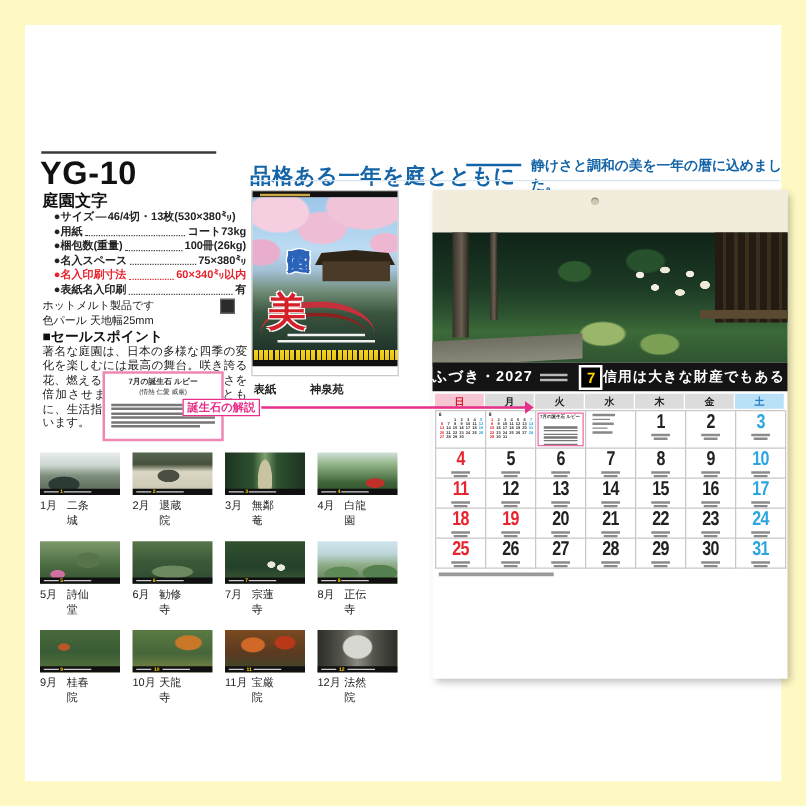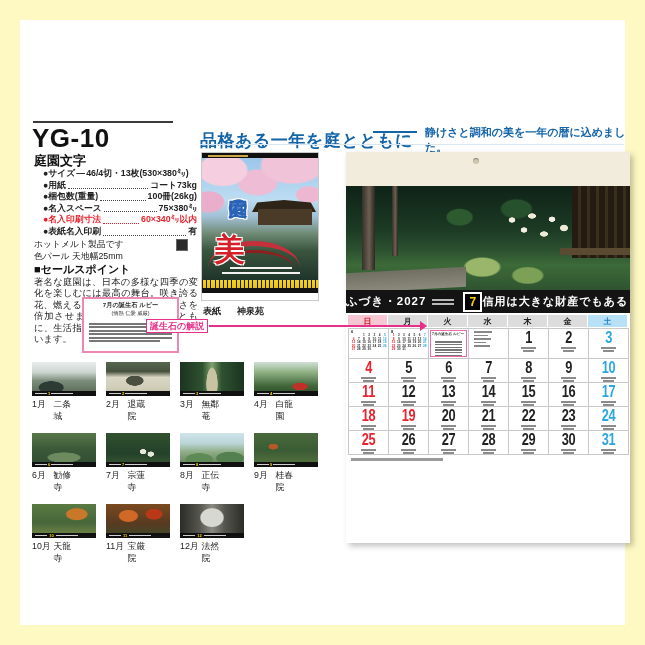--- a/index.html
+++ b/index.html
@@ -81,21 +81,21 @@
   #cover-roof{position:absolute;right:2px;top:47px;width:64px;height:12px;background:#2f2418;clip-path:polygon(0 100%,8% 20%,50% 0,92% 20%,100% 100%);}
   #cover-bridge{position:absolute;left:6px;top:88px;width:92px;height:22px;border-top:5px solid #c5303a;border-radius:50% 50% 0 0/100% 100% 0 0;}
   #cover-bridge2{position:absolute;left:12px;top:97px;width:80px;height:16px;border-top:3px solid #8f2020;border-radius:50% 50% 0 0/100% 100% 0 0;}
   #cover-t1{position:absolute;left:24px;top:30px;writing-mode:vertical-rl;text-orientation:upright;font-family:"DejaVu Serif","Liberation Serif",serif;font-size:19px;font-weight:bold;color:#2a63b8;letter-spacing:2px;
     text-shadow:-1px -1px 0 #fff,1px -1px 0 #fff,-1px 1px 0 #fff,1px 1px 0 #fff;}
   #cover-t2{position:absolute;left:12px;top:76px;font-family:"DejaVu Serif","Liberation Serif",serif;font-size:31px;font-weight:bold;color:#d5202a;
     text-shadow:-1px -1px 0 #fff,1px -1px 0 #fff,-1px 1px 0 #fff,1px 1px 0 #fff;}
   .cover-wline{position:absolute;height:1.5px;background:#f2f2f2;}
   #cover-yellow{position:absolute;left:0;top:127px;width:100%;height:8px;background:repeating-linear-gradient(90deg,#18180f 0 1px,transparent 1px 4.2px),linear-gradient(180deg,#f2d322,#e6c214);}
   #cover-black{position:absolute;left:0;top:135px;width:100%;height:5px;background:#111;}
-  #cover-caption{left:203px;top:305px;font-size:9px;font-weight:bold;color:#222;display:flex;gap:16px;}
+  #cover-caption{left:203px;top:305px;font-size:9px;font-weight:bold;color:#222;display:flex;gap:27px;}
 
   
   #calpage{left:346px;top:152px;width:284px;height:391px;background:#fff;box-shadow:3px 3px 6px rgba(0,0,0,0.25);}
   #cal-binding{position:absolute;left:0;top:0;width:100%;height:34px;background:#f1ecdb;border-bottom:1px solid #d9d3bd;}
   #cal-hole{position:absolute;left:127px;top:6px;width:6px;height:6px;border-radius:50%;background:#cfc8b2;box-shadow:inset 0 1px 1px rgba(0,0,0,.35);}
   #cal-photo{position:absolute;left:0;top:34px;width:100%;height:104px;
     background:
       radial-gradient(30px 16px at 48% 78%,#9ab66a 0 55%,transparent 64%),
       radial-gradient(26px 14px at 64% 86%,#7da057 0 55%,transparent 64%),
       radial-gradient(24px 12px at 30% 88%,#6a9150 0 55%,transparent 64%),
@@ -254,20 +254,33 @@
             <span class="ts-num">4</span>
             <i class="ts-smudge" style="width: 22px;"></i>
           </div>
         </div>
         <div class="thumb-label">
           <span class="thumb-month">4月</span>
           <span>白龍園</span>
         </div>
       </div>
       <div class="thumb">
+        <div class="thumb-img t5">
+          <div class="thumb-strip">
+            <i class="ts-smudge" style="width: 12px; margin-left: 3px;"></i>
+            <span class="ts-num">5</span>
+            <i class="ts-smudge" style="width: 22px;"></i>
+          </div>
+        </div>
+        <div class="thumb-label">
+          <span class="thumb-month">5月</span>
+          <span>詩仙堂</span>
+        </div>
+      </div>
+      <div class="thumb">
         <div class="thumb-img t6">
           <div class="thumb-strip">
             <i class="ts-smudge" style="width: 12px; margin-left: 3px;"></i>
             <span class="ts-num">6</span>
             <i class="ts-smudge" style="width: 22px;"></i>
           </div>
         </div>
         <div class="thumb-label">
           <span class="thumb-month">6月</span>
           <span>勧修寺</span>

